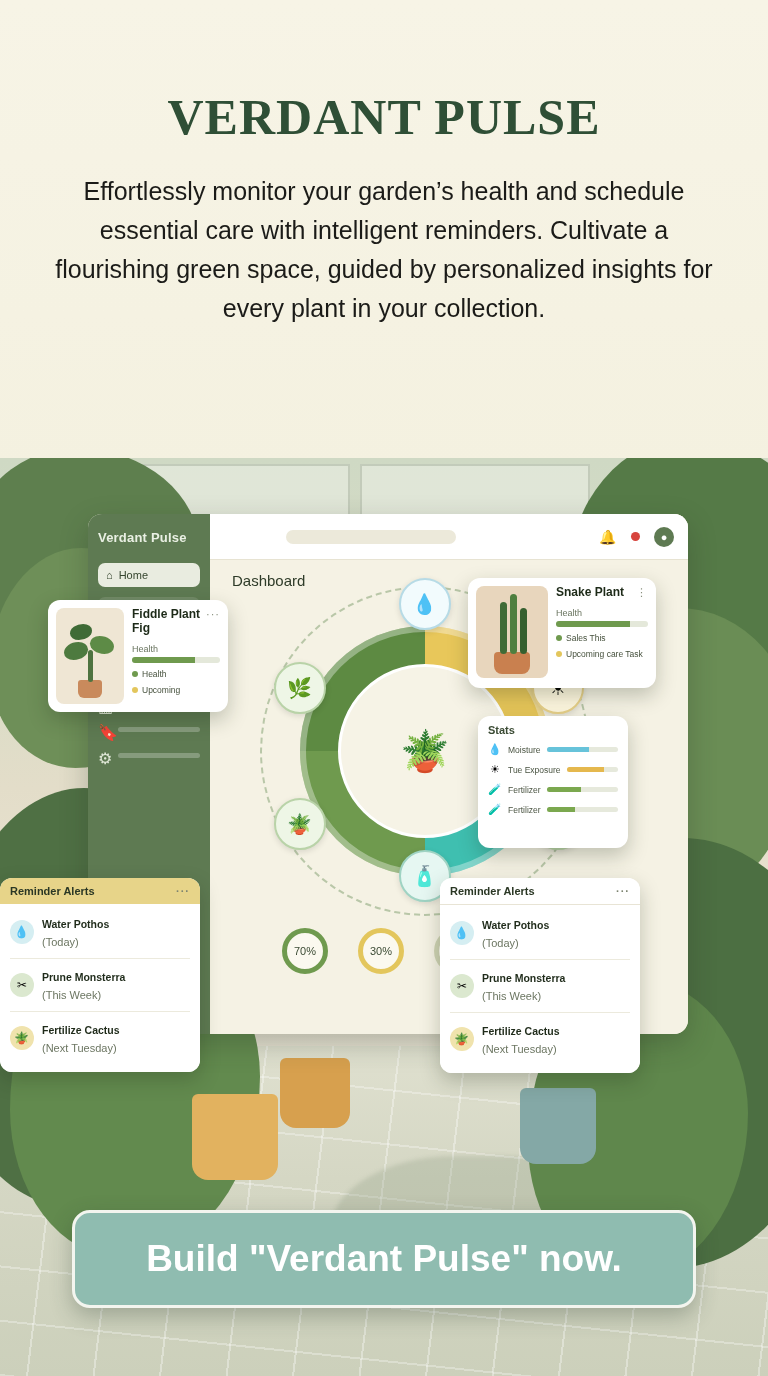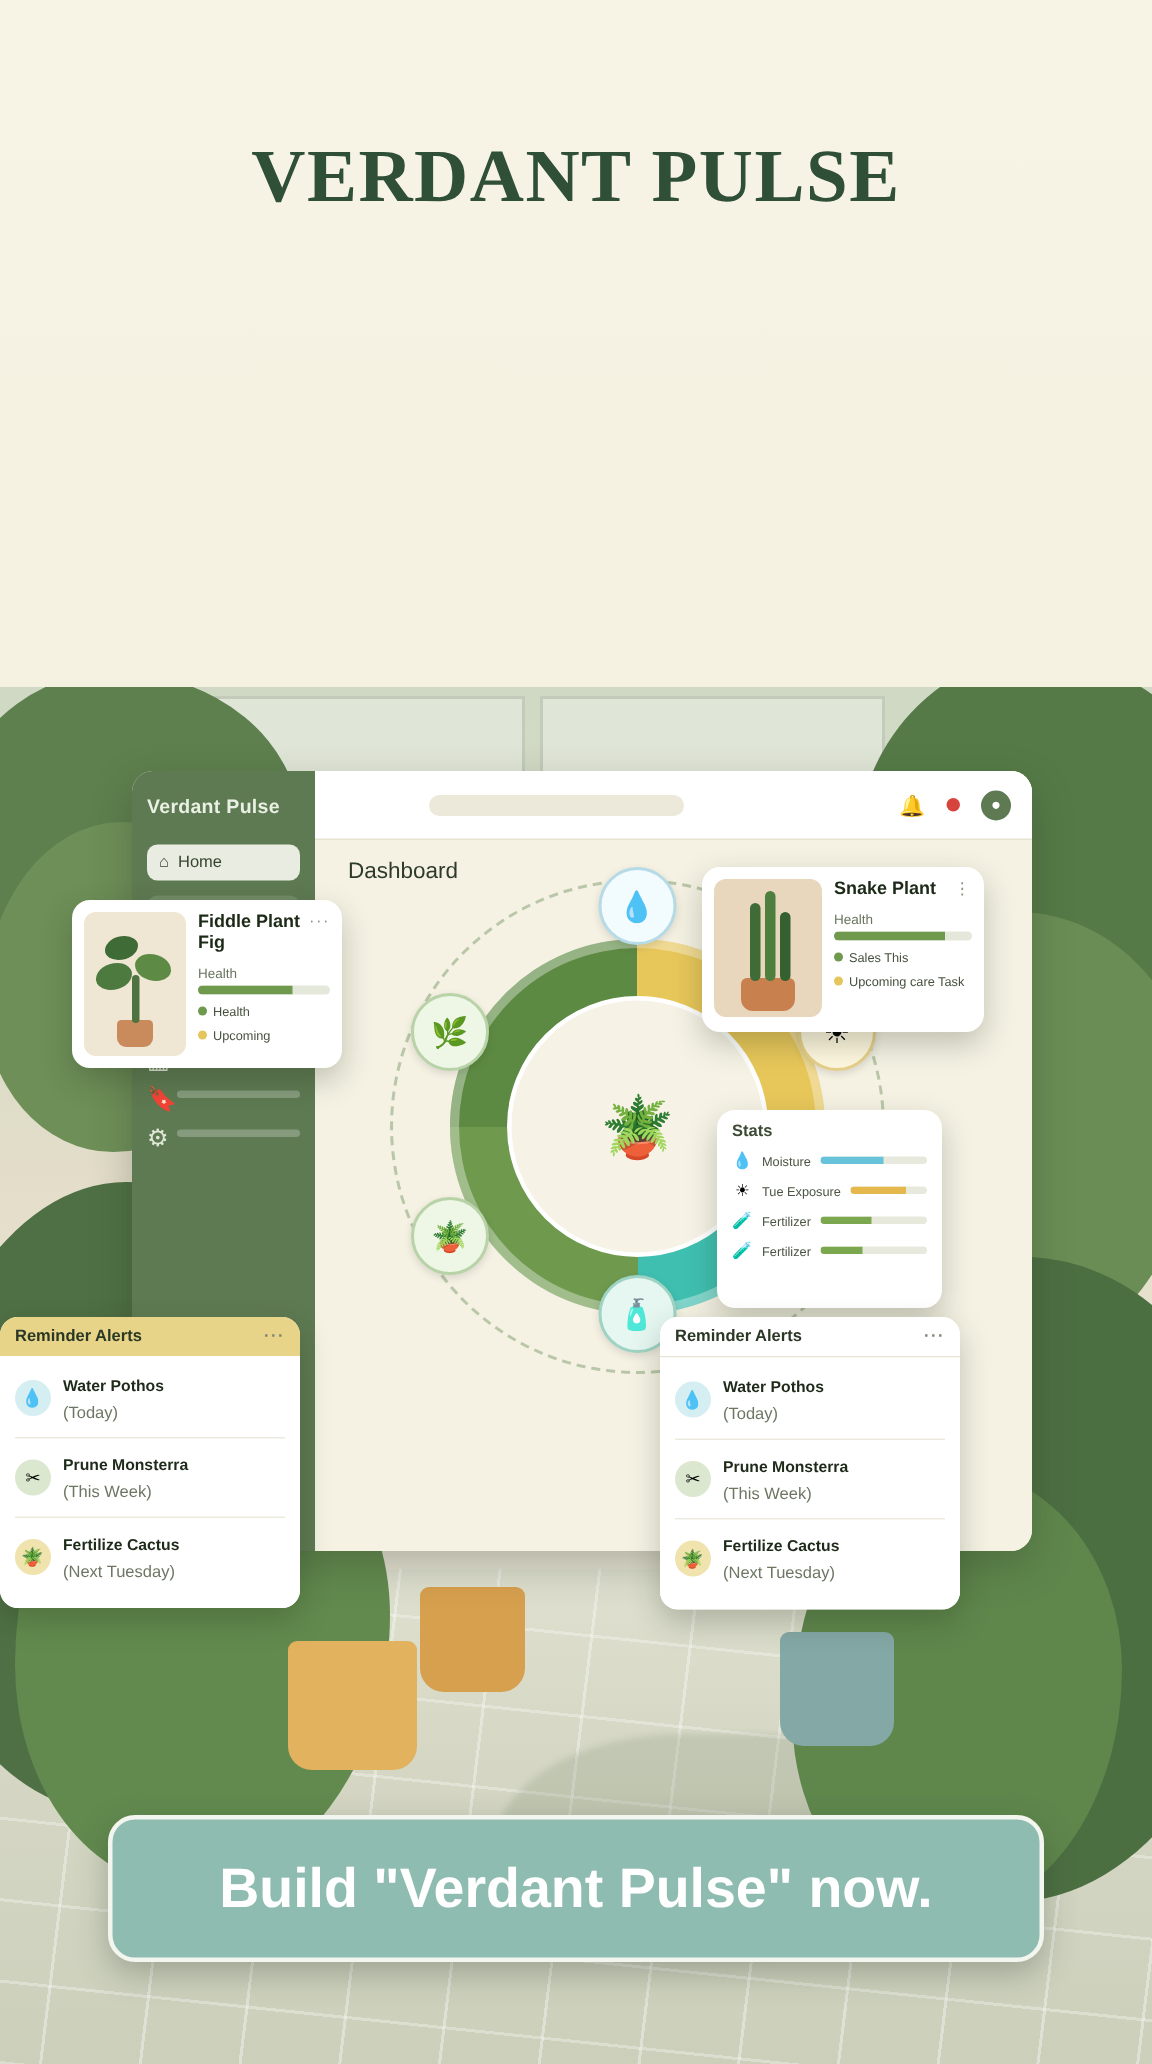--- a/index.html
+++ b/index.html
@@ -143,21 +143,21 @@
   .card-sub { margin-top: 8px; font-size: 9px; color: #6a7560; }
   .bar { margin-top: 3px; height: 6px; border-radius: 4px; background: #e4e8da; overflow: hidden; }
   .bar > i { display: block; height: 100%; background: #6f9a4e; }
   .mini-row { margin-top: 6px; font-size: 8.5px; color: #46513d; display: flex; align-items: center; gap: 4px; }
   .mini-dot { width: 6px; height: 6px; border-radius: 50%; background: #6f9a4e; }
   .kebab { position: absolute; right: 0; top: 0; font-size: 11px; color: #8a917f; letter-spacing: 1px; }
 
   .card-snake { left: 468px; top: 120px; width: 188px; height: 110px; display: flex; padding: 8px; gap: 8px; }
   .thumb-snake { width: 72px; height: 92px; border-radius: 8px; background: #e8d6bd; position: relative; overflow: hidden; }
 
-  .card-stats { left: 478px; top: 258px; width: 150px; height: 132px; padding: 8px 10px; margin-top: 24px; }
+  .card-stats { left: 478px; top: 258px; width: 150px; height: 132px; padding: 8px 10px; }
   .stats-title { font-size: 11px; color: #3a4a33; font-weight: 600; }
   .stat { margin-top: 7px; display: flex; align-items: center; gap: 6px; }
   .stat-ic { font-size: 11px; width: 14px; text-align: center; }
   .stat-txt { font-size: 8.5px; color: #4a5442; flex: 0 0 auto; }
   .stat-bar { flex: 1; height: 5px; border-radius: 3px; background: #e6e9dc; overflow: hidden; }
   .stat-bar > i { display: block; height: 100%; }
 
   .card-rem { width: 200px; border-radius: 12px; overflow: hidden; }
   .rem-left { left: 0px; top: 420px; }
   .rem-right { left: 440px; top: 420px; width: 200px; }
@@ -185,20 +185,21 @@
     box-shadow: 0 8px 22px rgba(40,60,45,.3);
   }
 </style>
 </head>
 <body>
 
 <div class="page">
 
   <div class="hero">
     <div class="brand">VERDANT PULSE</div>
+    <div class="desc">Effortlessly monitor your garden’s health and schedule essential care with intelligent reminders. Cultivate a flourishing green space, guided by personalized insights for every plant in your collection.</div>
   </div>
 
   <div class="scene">
     <div class="scene-bg"></div>
     <div class="pane pane1"></div>
     <div class="pane pane2"></div>
     <div class="pane pane3"></div>
     <div class="pane pane4"></div>
 
     <div class="floor"></div>
@@ -273,20 +274,25 @@
               <span>🪴</span>
             </div>
           <div class="node pot2">
               <span>🌵</span>
             </div>
           <div class="node fert">
               <span>🧴</span>
             </div>
         </div>
 
+        <div class="gauges">
+          <div class="gauge g1">70%</div>
+          <div class="gauge g2">30%</div>
+          <div class="gauge g3">50%</div>
+        </div>
       </div>
     </div>
 
     <div class="card card-fiddle">
       <div class="thumb">
         <div style="position:absolute;left:22px;bottom:6px;width:24px;height:18px;background:#c98a5c;border-radius:3px 3px 6px 6px"></div>
         <div style="position:absolute;left:32px;bottom:22px;width:5px;height:32px;background:#4e7340;border-radius:3px"></div>
         <div style="position:absolute;left:8px;bottom:44px;width:24px;height:18px;background:#4d7a3f;border-radius:60% 40% 60% 40%"></div>
         <div style="position:absolute;left:34px;bottom:50px;width:24px;height:18px;background:#5d8b46;border-radius:40% 60% 40% 60%"></div>
         <div style="position:absolute;left:14px;bottom:64px;width:22px;height:16px;background:#3f6b36;border-radius:60% 40% 60% 40%"></div>

